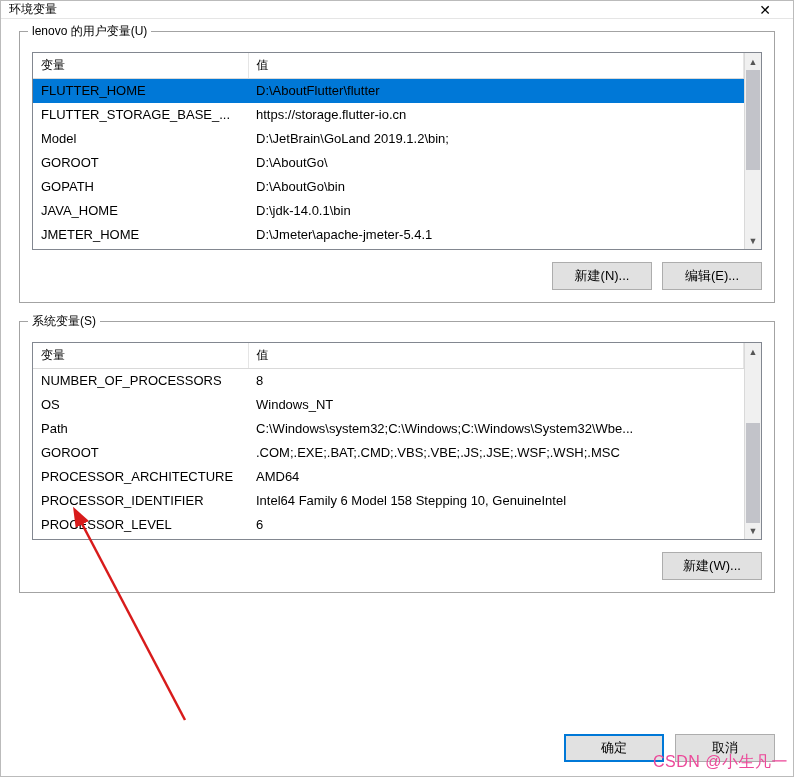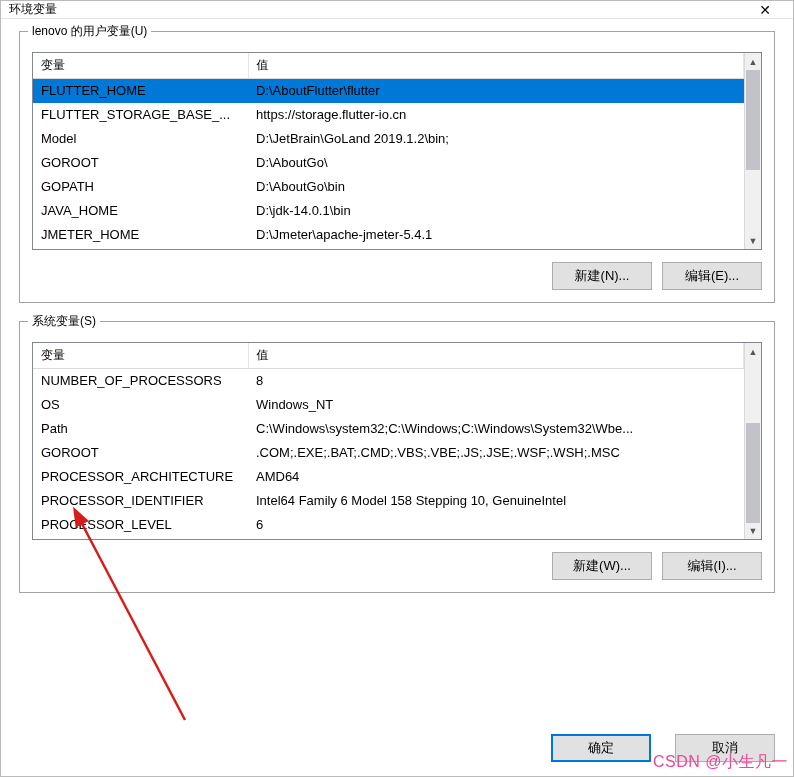--- a/index.html
+++ b/index.html
@@ -129,21 +129,21 @@
     display: inline-flex;
     align-items: center;
     justify-content: center;
     padding: 0 14px;
     font-size: 13px;
   }
   .btn.primary { border: 2px solid #0078d7; background: #e1e1e1; }
   .footer {
     display: flex;
     justify-content: flex-end;
-    gap: 24px;
+    gap: 11px;
     padding: 4px 18px 14px;
   }
   .watermark {
     position: absolute;
     right: 6px;
     bottom: 4px;
     font-size: 16px;
     color: #ec4899;
     letter-spacing: 0.5px;
     pointer-events: none;
@@ -272,21 +272,20 @@
           </table>
         </div>
         <div class="vscroll">
           <div class="arrow">▲</div>
           <div class="thumb" style="top:80px;height:100px"></div>
           <div class="arrow" style="position:absolute;bottom:0;left:0;right:0">▼</div>
         </div>
       </div>
       <div class="btnrow">
         <div class="btn">新建(W)...</div>
-        <div class="btn">编辑(I)...</div>
       </div>
     </div>
 
   </div>
 
   <div class="footer">
     <div class="btn primary">确定</div>
     <div class="btn">取消</div>
   </div>
 </div>

